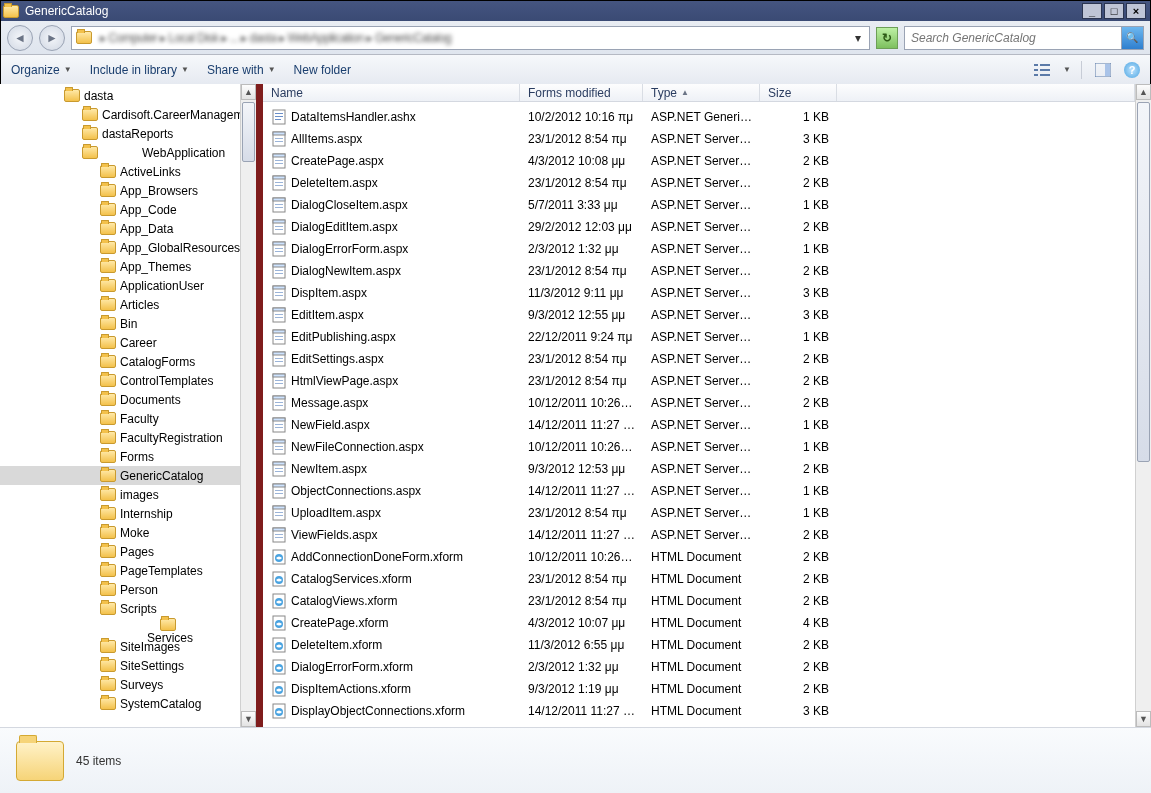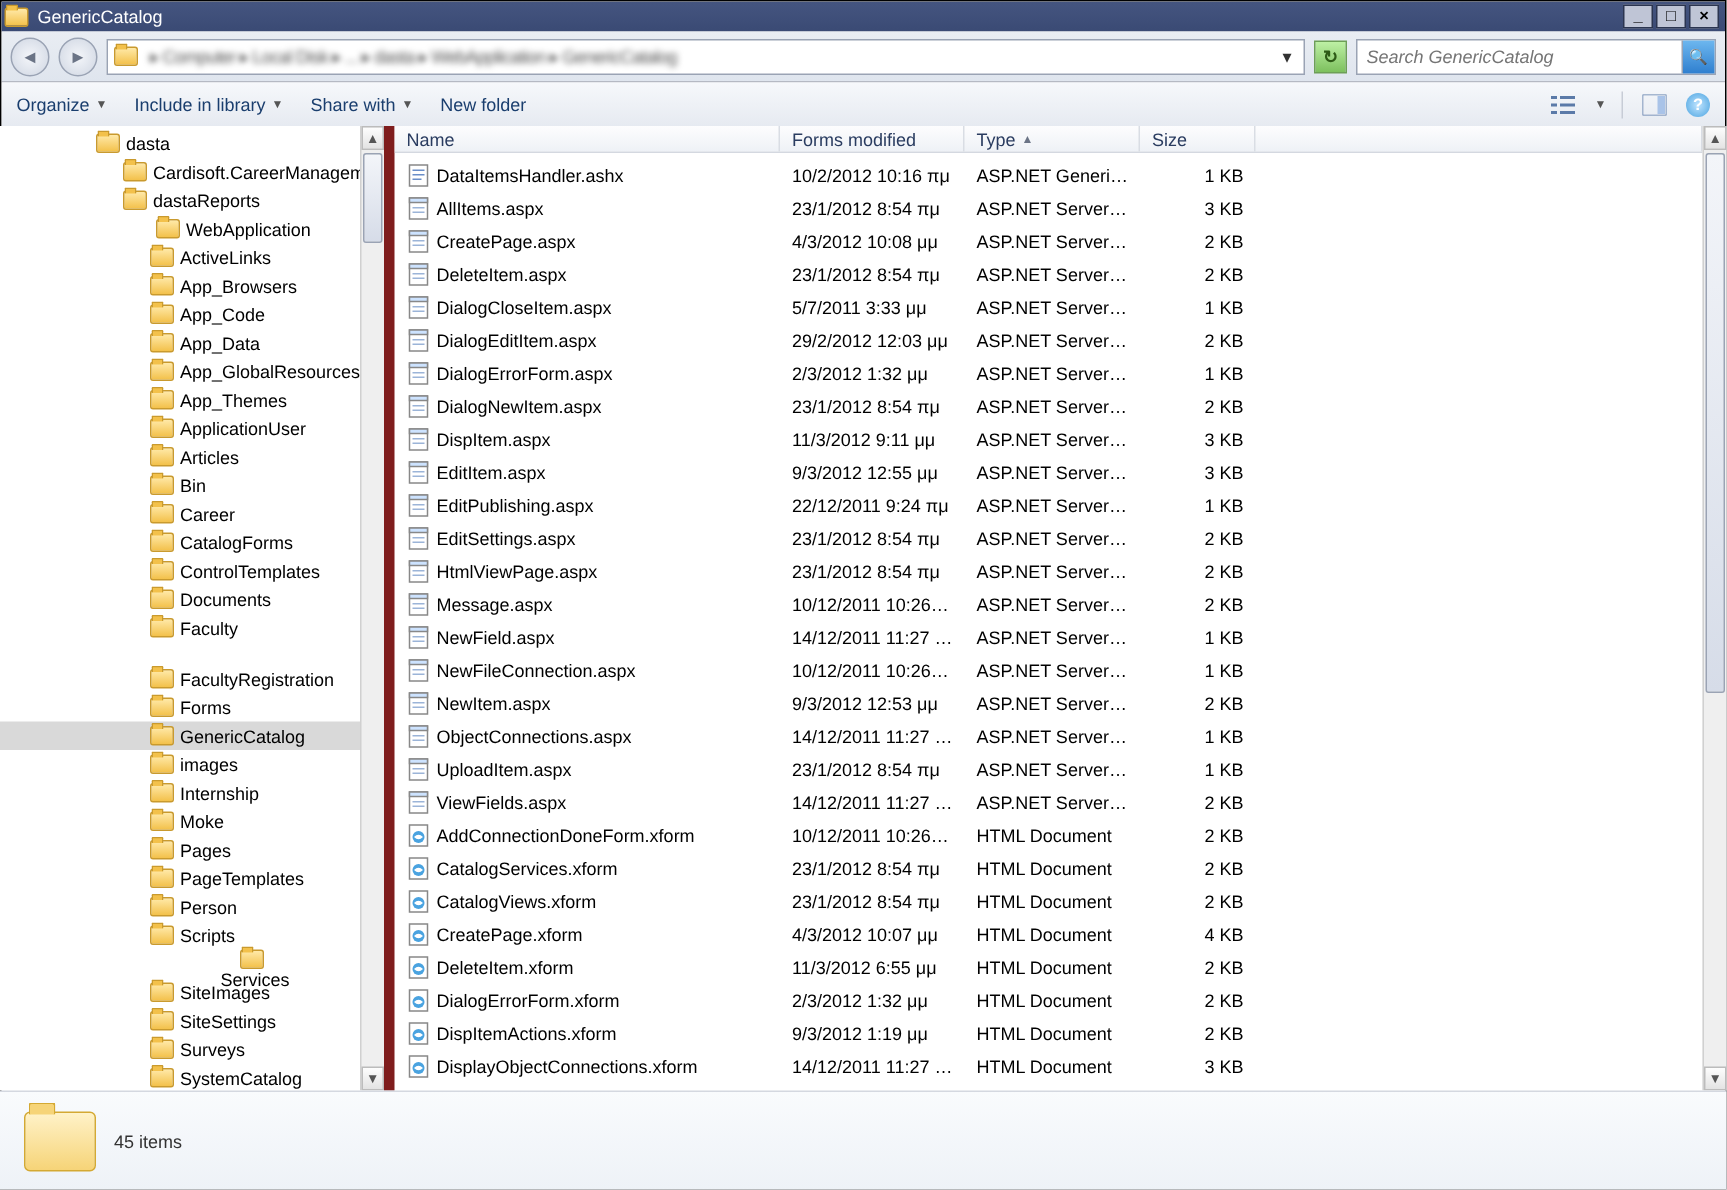--- a/index.html
+++ b/index.html
@@ -136,21 +136,21 @@
           <span>dasta</span>
         </div>
         <div class="tree-row" style="padding-left: 82px;">
           <span class="folder-icon"></span>
           <span>Cardisoft.CareerManagement</span>
         </div>
         <div class="tree-row" style="padding-left: 82px;">
           <span class="folder-icon"></span>
           <span>dastaReports</span>
         </div>
-        <div class="tree-row" style="padding-left: 104px;">
+        <div class="tree-row" style="padding-left: 82px; gap: 40px;">
           <span class="folder-icon"></span>
           <span>WebApplication</span>
         </div>
         <div class="tree-row" style="padding-left: 100px;">
           <span class="folder-icon"></span>
           <span>ActiveLinks</span>
         </div>
         <div class="tree-row" style="padding-left: 100px;">
           <span class="folder-icon"></span>
           <span>App_Browsers</span>
@@ -196,21 +196,21 @@
           <span>ControlTemplates</span>
         </div>
         <div class="tree-row" style="padding-left: 100px;">
           <span class="folder-icon"></span>
           <span>Documents</span>
         </div>
         <div class="tree-row" style="padding-left: 100px;">
           <span class="folder-icon"></span>
           <span>Faculty</span>
         </div>
-        <div class="tree-row" style="padding-left: 100px; margin-top: 15px;">
+        <div class="tree-row" style="padding-left: 100px;">
           <span class="folder-icon"></span>
           <span>FacultyRegistration</span>
         </div>
         <div class="tree-row" style="padding-left: 100px;">
           <span class="folder-icon"></span>
           <span>Forms</span>
         </div>
         <div class="tree-row sel" style="padding-left: 100px;">
           <span class="folder-icon"></span>
           <span>GenericCatalog</span>

